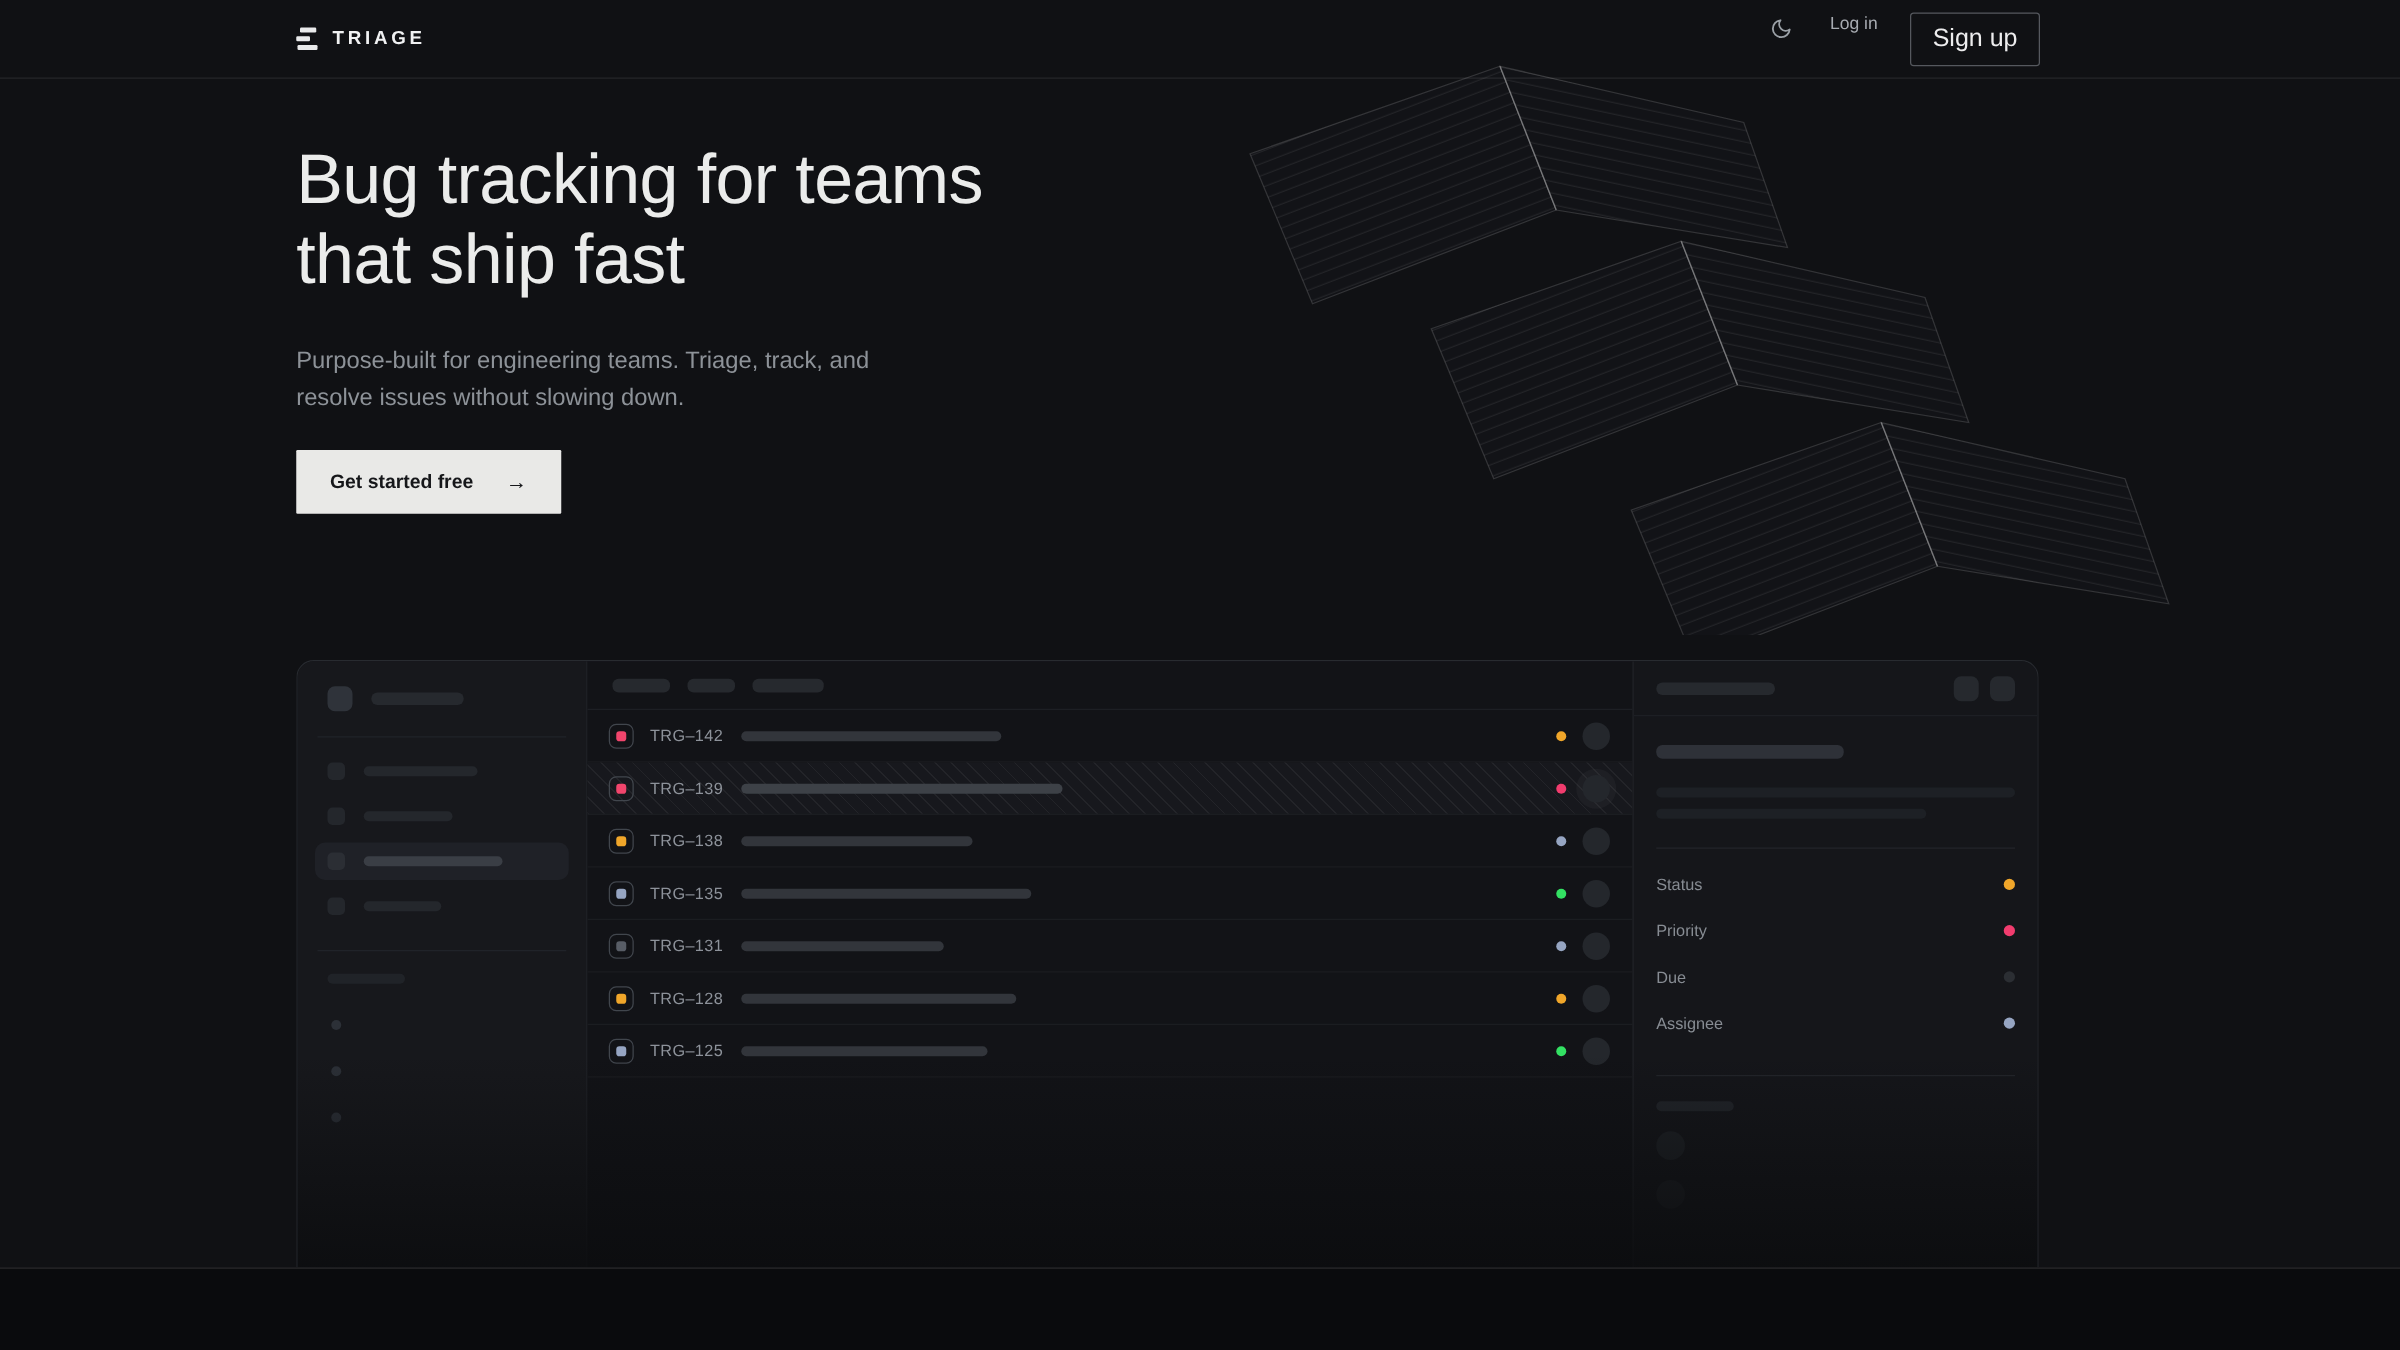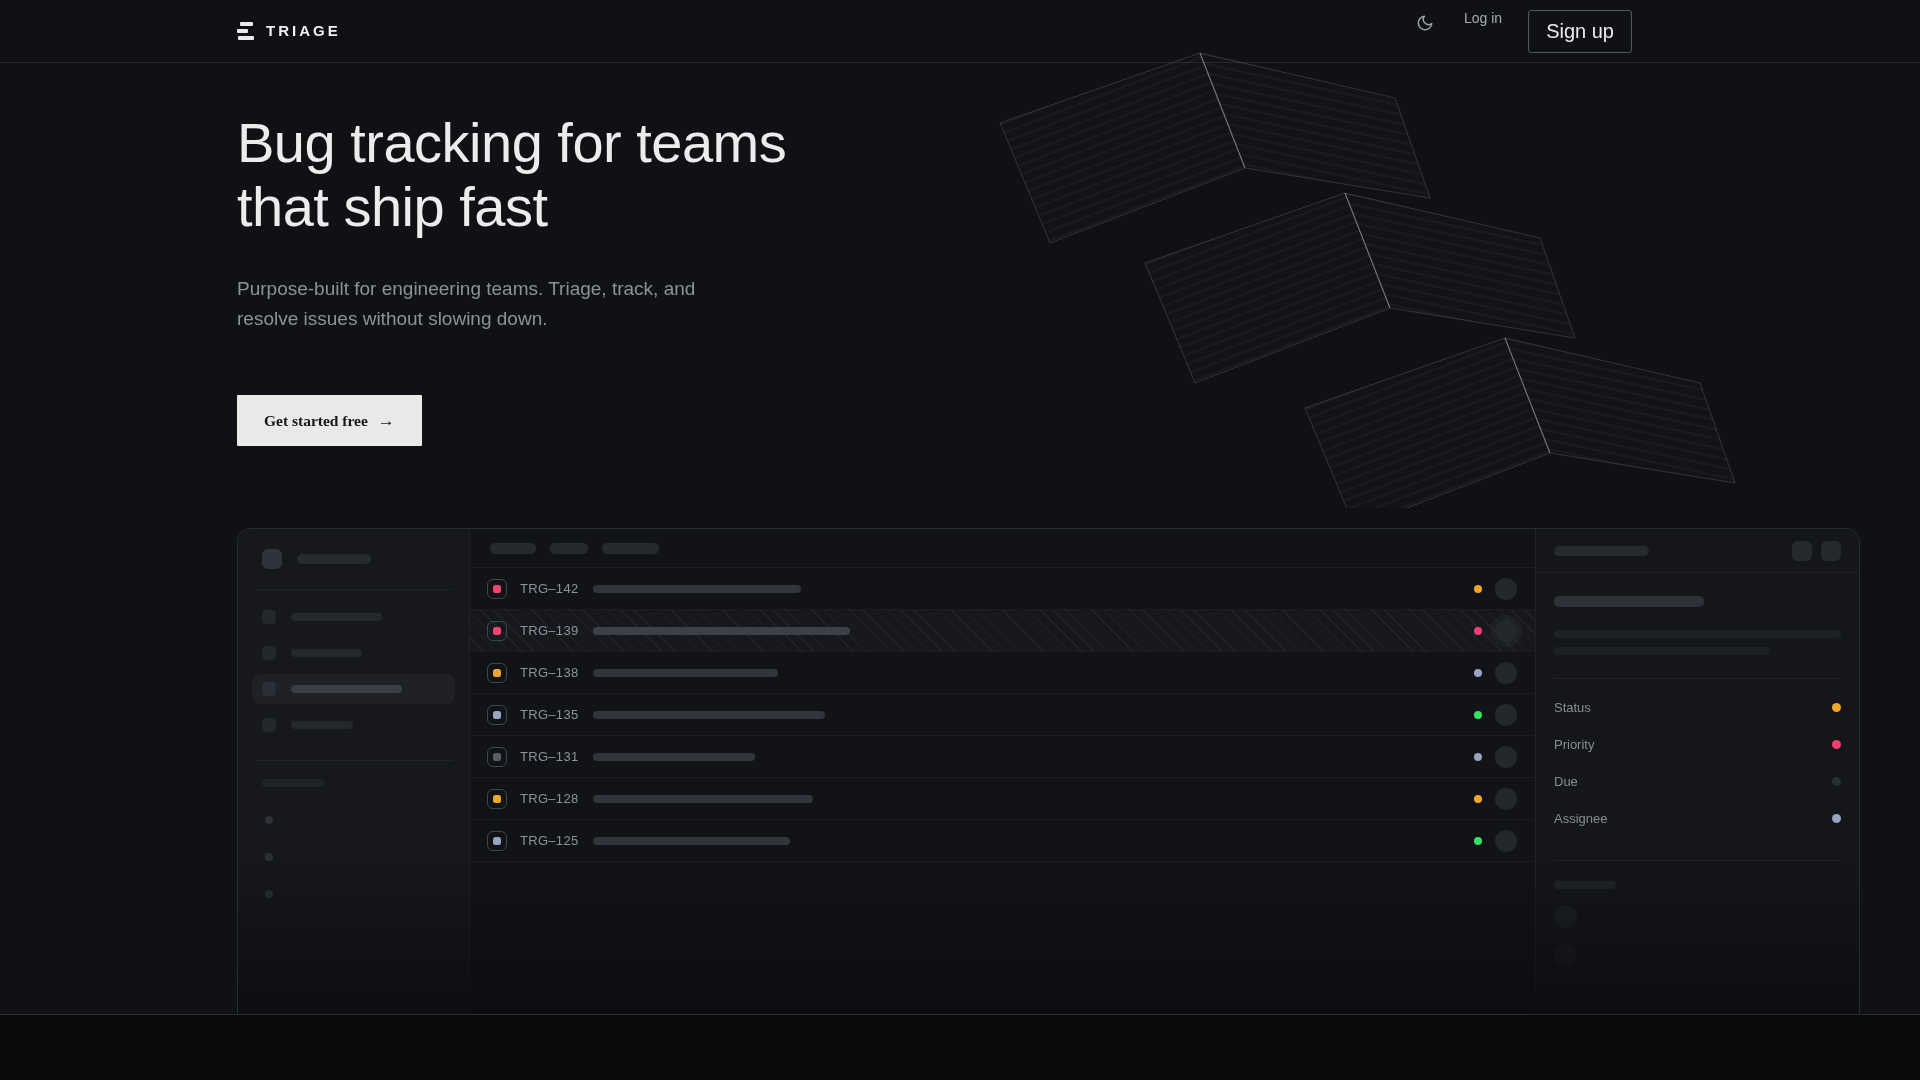--- a/index.html
+++ b/index.html
@@ -40,36 +40,36 @@
   .hero { position:absolute; top:54px; left:237px; width:800px; z-index:3; }
   .hero h1 {
     margin-top:57px;
     font-size:56px; font-weight:500; letter-spacing:-0.5px;
     line-height:1.14; color:#ebeceb;
   }
   .hero h1 span { display:block; }
   .hero-subtitle { margin-top:35px; font-size:19px; line-height:1.6; color:#8d9298; }
   .hero-subtitle span { display:block; }
   .cta-btn {
-    margin-top:61px;
-    display:inline-flex; align-items:center; gap:10px;
+    margin-top:26px;
+    display:inline-flex; align-items:center; gap:26px;
     background:#e9e9e7; color:#16171a;
     border:none; border-radius:1px; cursor:pointer;
     height:51px; padding:0 27px;
-    font-size:15.5px; font-weight:bold; font-family:Liberation Serif, serif;
+    font-size:15.5px; font-weight:bold; font-family:Liberation Sans, sans-serif;
   }
   .cta-arrow { font-size:17px; font-weight:normal; position:relative; top:0.5px; }
 
   
   .wireframe { position:absolute; left:985px; top:48px; z-index:1; pointer-events:none; }
 
   
   .mockup {
     position:absolute; top:528px; left:237px;
-    width:1623px; height:486px;
+    width:1394px; height:486px;
     background:#131418;
     border:1px solid #282b30; border-bottom:none;
     border-radius:14px 14px 0 0;
     display:grid; grid-template-columns:232px 1fr 324px;
     overflow:hidden; z-index:2;
   }
   .mockup::after {
     content:""; position:absolute; left:0; right:0; bottom:0; height:170px;
     background:linear-gradient(to bottom, rgba(13,14,16,0) 0%, rgba(11,12,14,0.85) 100%);
     pointer-events:none;

